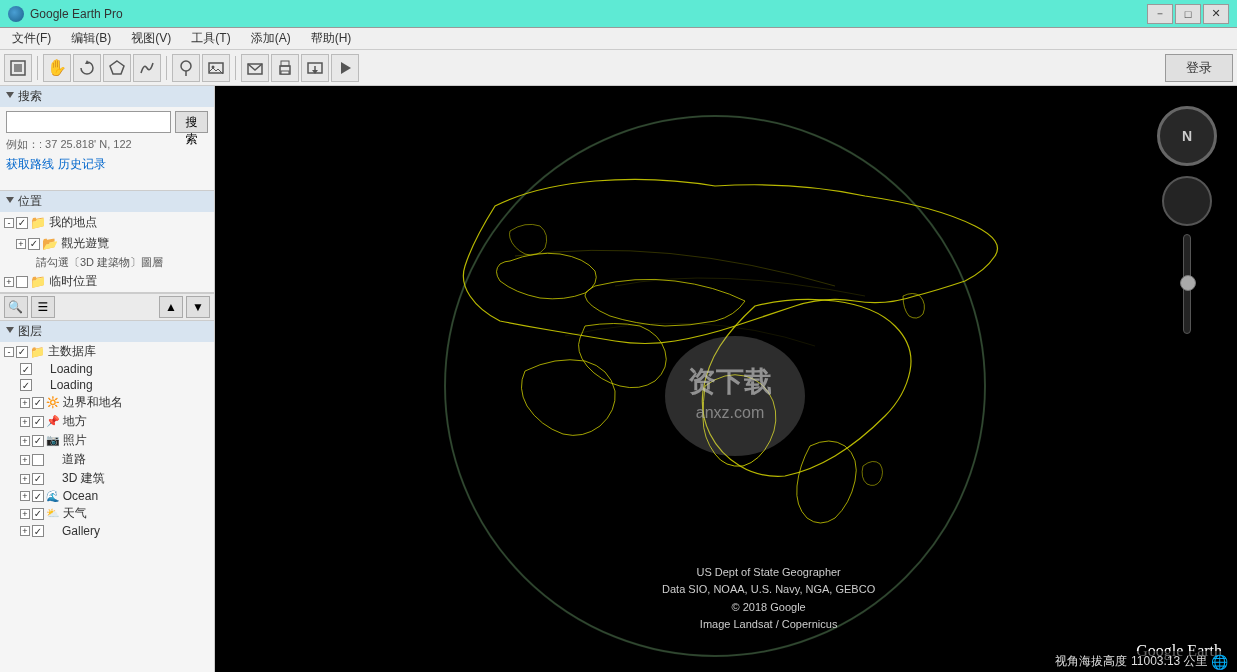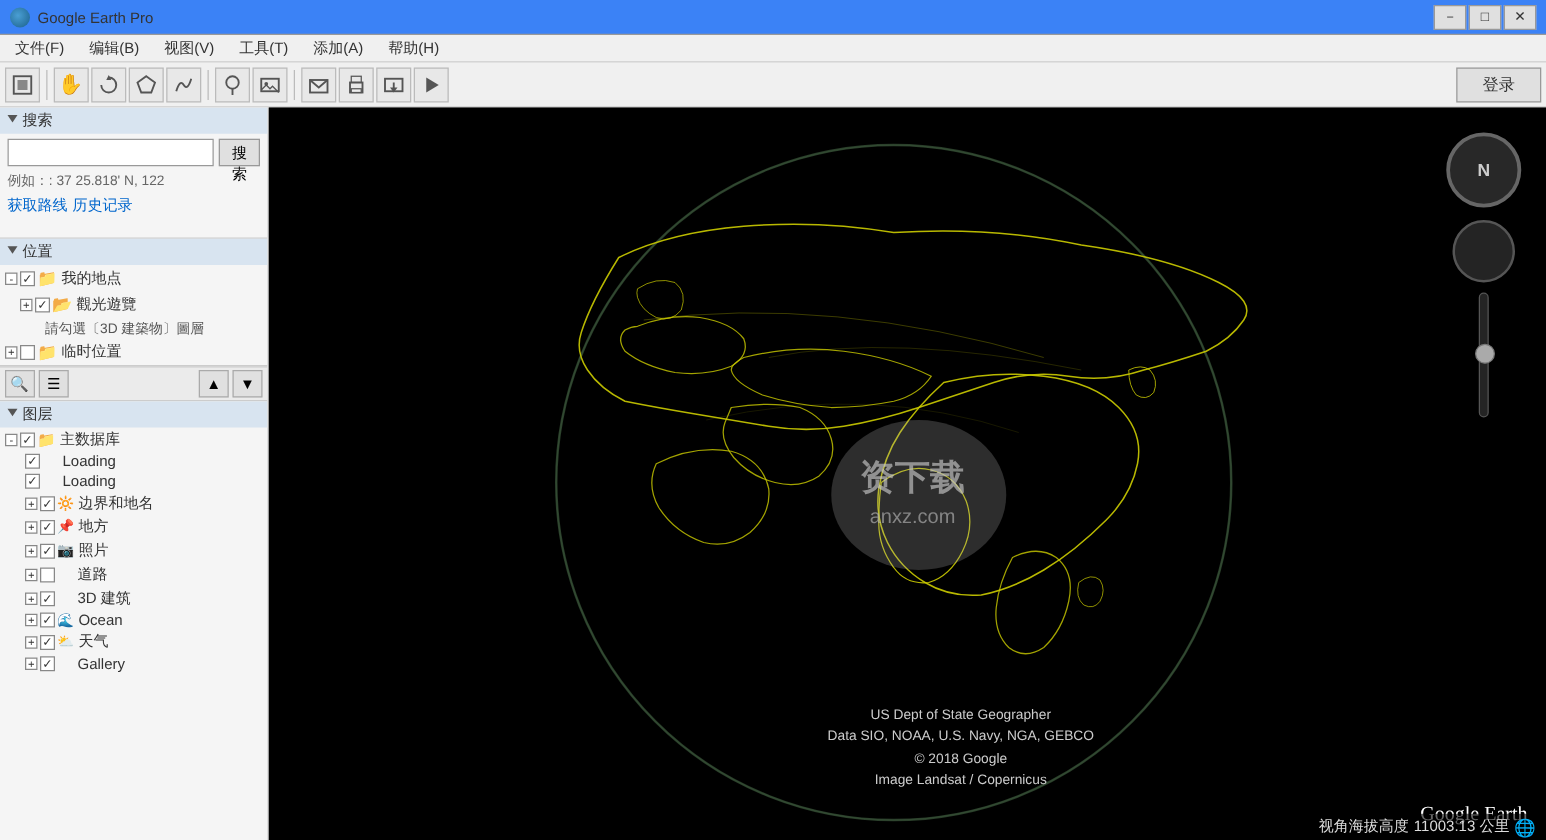--- a/index.html
+++ b/index.html
@@ -9,21 +9,21 @@
       font-family: "Microsoft YaHei", SimSun, sans-serif;
       font-size: 12px;
       overflow: hidden;
       background: #c0c0c0;
     }
 
     
     .titlebar {
       display: flex;
       align-items: center;
-      background: #3b82f6;
+      background: #5eead4;
       height: 28px;
       padding: 0 8px;
       border-bottom: 1px solid #999;
       justify-content: space-between;
     }
     .titlebar-left {
       display: flex;
       align-items: center;
       gap: 6px;
     }

